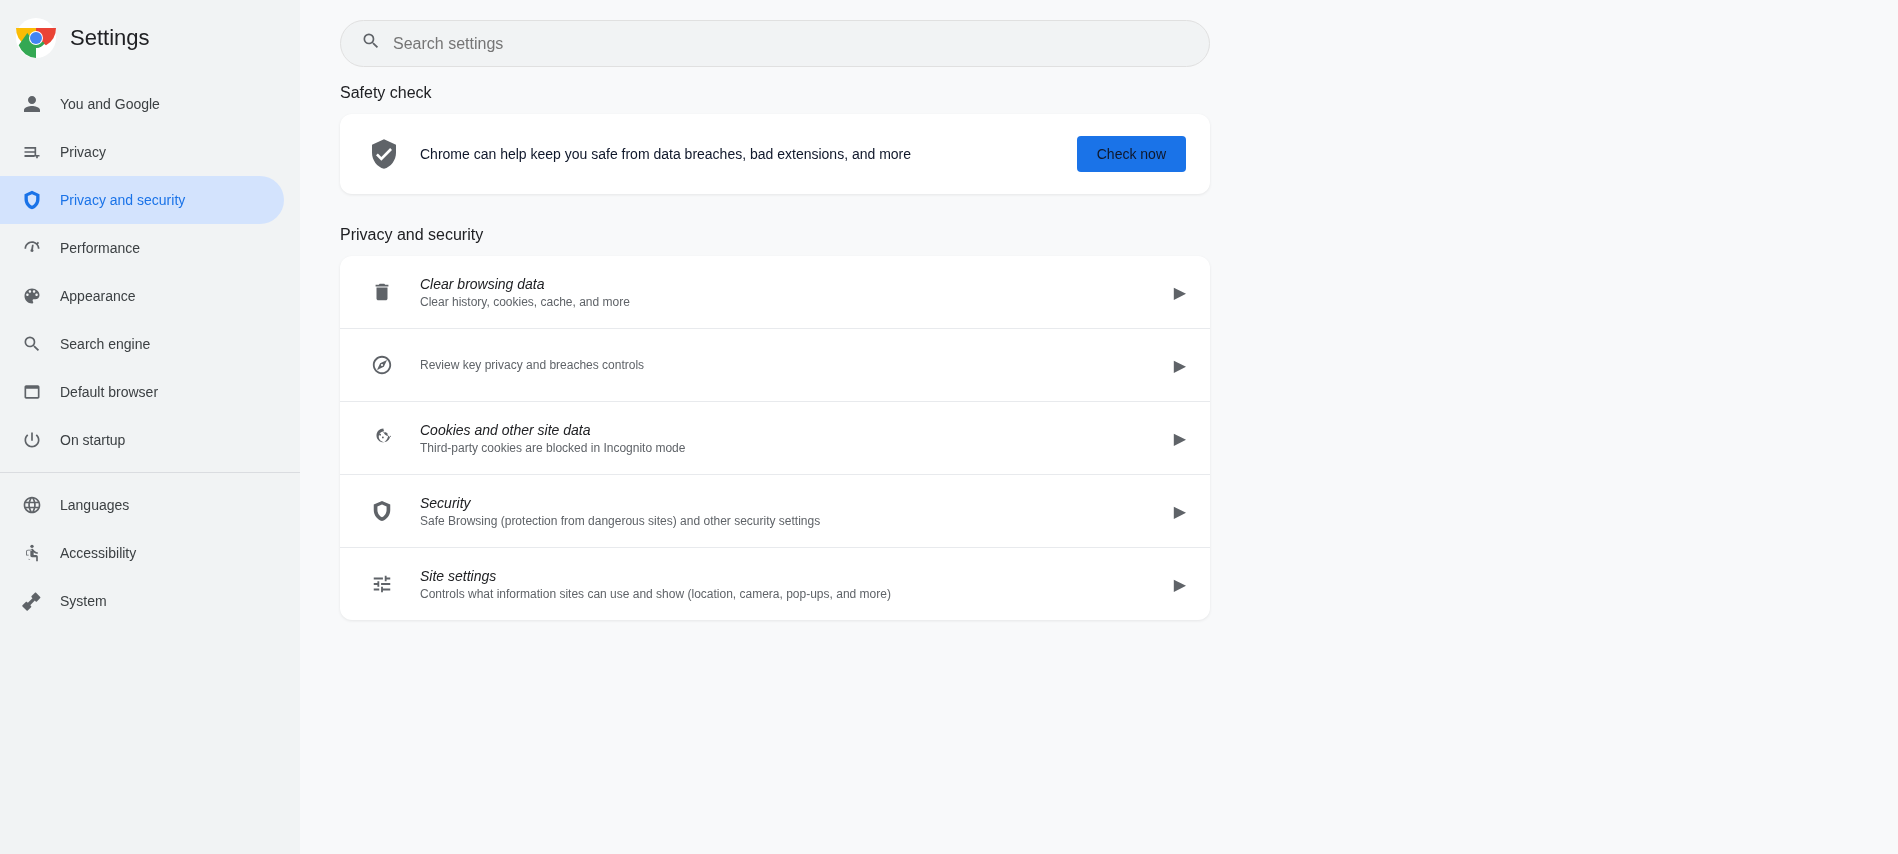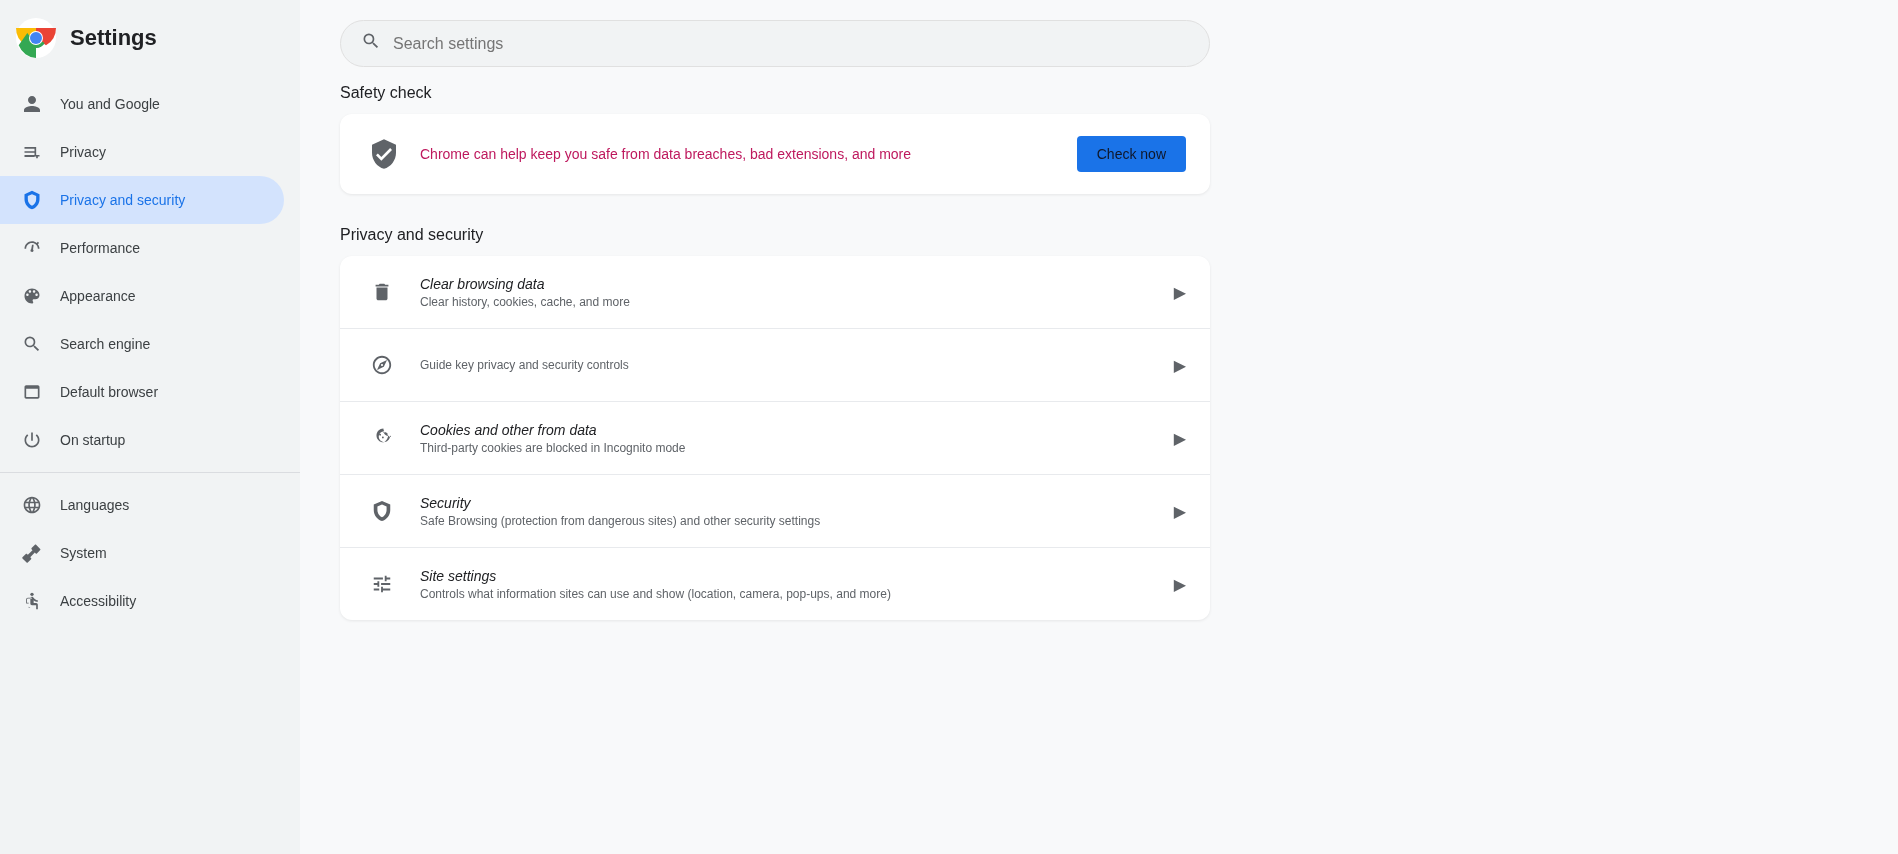--- a/index.html
+++ b/index.html
@@ -33,21 +33,21 @@
       gap: 14px;
       padding: 18px 20px 18px 16px;
     }
     .chrome-logo {
       width: 40px;
       height: 40px;
       flex-shrink: 0;
     }
     .sidebar-title {
       font-size: 22px;
-      font-weight: 700;
+      font-weight: 400;
       color: #202124;
     }
 
     .sidebar-nav {
       list-style: none;
       padding: 4px 0;
     }
     .nav-item {
       display: flex;
       align-items: center;
@@ -146,21 +146,21 @@
       width: 40px;
       height: 40px;
       display: flex;
       align-items: center;
       justify-content: center;
       flex-shrink: 0;
     }
     .safety-text {
       flex: 1;
       font-size: 14px;
-      color: #be185d;
+      color: #0f172a;
     }
     .check-now-btn {
       background: #1a73e8;
       color: #0f172a;
       border: none;
       border-radius: 4px;
       padding: 10px 20px;
       font-size: 14px;
       font-weight: 500;
       cursor: pointer;
@@ -316,34 +316,34 @@
             <path d="M11.99 2C6.47 2 2 6.48 2 12s4.47 10 9.99 10C17.52 22 22 17.52 22 12S17.52 2 11.99 2zm6.93 6h-2.95c-.32-1.25-.78-2.45-1.38-3.56 1.84.63 3.37 1.91 4.33 3.56zM12 4.04c.83 1.2 1.48 2.53 1.91 3.96h-3.82c.43-1.43 1.08-2.76 1.91-3.96zM4.26 14C4.1 13.36 4 12.69 4 12s.1-1.36.26-2h3.38c-.08.66-.14 1.32-.14 2s.06 1.34.14 2H4.26zm.82 2h2.95c.32 1.25.78 2.45 1.38 3.56-1.84-.63-3.37-1.9-4.33-3.56zm2.95-8H5.08c.96-1.66 2.49-2.93 4.33-3.56C8.81 5.55 8.35 6.75 8.03 8zM12 19.96c-.83-1.2-1.48-2.53-1.91-3.96h3.82c-.43 1.43-1.08 2.76-1.91 3.96zM14.34 14H9.66c-.09-.66-.16-1.32-.16-2s.07-1.35.16-2h4.68c.09.65.16 1.32.16 2s-.07 1.34-.16 2zm.25 5.56c.6-1.11 1.06-2.31 1.38-3.56h2.95c-.96 1.65-2.49 2.93-4.33 3.56zM16.36 14c.08-.66.14-1.32.14-2s-.06-1.34-.14-2h3.38c.16.64.26 1.31.26 2s-.1 1.36-.26 2h-3.38z"></path>
           </svg>
       </span>
       <span>Languages</span>
     </li>
 
 
     <li class="nav-item">
       <span class="nav-icon">
         <svg width="20" height="20" viewBox="0 0 24 24" fill="currentColor">
-            <path d="M15.5 2.1L11.51 6.1c-.39.39-.39 1.02 0 1.41l1.06 1.06-5.55 5.55-1.06-1.06c-.39-.39-1.02-.39-1.41 0L.56 17.05c-.39.39-.39 1.02 0 1.41l4.95 4.95c.39.39 1.02.39 1.41 0l3.99-3.99c.39-.39.39-1.02 0-1.41l-1.06-1.06 5.55-5.55 1.06 1.06c.39.39 1.02.39 1.41 0l3.99-3.99c.39-.39.39-1.02 0-1.41L16.91 2.1c-.38-.39-1.01-.39-1.41 0z"></path>
-          </svg>
-      </span>
-      <span>System</span>
-    </li>
-
-    <li class="nav-item">
-      <span class="nav-icon">
-        <svg width="20" height="20" viewBox="0 0 24 24" fill="currentColor">
             <circle cx="12" cy="4" r="2"></circle>
             <path d="M19 13v-2c-1.54.02-3.09-.75-4.07-1.83l-1.29-1.43c-.17-.19-.38-.34-.61-.45-.01 0-.01-.01-.02-.01H13c-.35-.2-.75-.3-1.19-.26C10.76 7.11 10 8.04 10 9.09V15c0 1.1.9 2 2 2h5v5h2v-5.5c0-1.1-.9-2-2-2h-3v-3.45c1.29 1.07 3.25 1.94 5 1.95zm-9 7H8v-5H5v-5c0-1.1.9-2 2-2h4c.4 0 .77.12 1.08.31-.18.16-.36.33-.51.52l-.59.66c-.34-.3-.77-.49-1.25-.49H7c-.55 0-1 .45-1 1v4h2v5z"></path>
           </svg>
       </span>
       <span>Accessibility</span>
+    </li>
+
+    <li class="nav-item">
+      <span class="nav-icon">
+        <svg width="20" height="20" viewBox="0 0 24 24" fill="currentColor">
+            <path d="M15.5 2.1L11.51 6.1c-.39.39-.39 1.02 0 1.41l1.06 1.06-5.55 5.55-1.06-1.06c-.39-.39-1.02-.39-1.41 0L.56 17.05c-.39.39-.39 1.02 0 1.41l4.95 4.95c.39.39 1.02.39 1.41 0l3.99-3.99c.39-.39.39-1.02 0-1.41l-1.06-1.06 5.55-5.55 1.06 1.06c.39.39 1.02.39 1.41 0l3.99-3.99c.39-.39.39-1.02 0-1.41L16.91 2.1c-.38-.39-1.01-.39-1.41 0z"></path>
+          </svg>
+      </span>
+      <span>System</span>
     </li>
   </ul>
 </div>
 
 <div class="main">
 
   <div class="search-bar-wrap">
     <div class="search-bar">
       <span class="search-icon-svg">
         <svg width="20" height="20" viewBox="0 0 24 24" fill="#5f6368">
@@ -384,33 +384,33 @@
         <div class="settings-item-arrow">▶</div>
       </div>
 
       <div class="settings-item">
         <div class="settings-item-icon">
           <svg width="22" height="22" viewBox="0 0 24 24" fill="#5f6368">
               <path d="M12 2C6.48 2 2 6.48 2 12s4.48 10 10 10 10-4.48 10-10S17.52 2 12 2zm0 18c-4.41 0-8-3.59-8-8s3.59-8 8-8 8 3.59 8 8-3.59 8-8 8zm-5.5-2.5l7.51-3.49L17.5 6.5 9.99 9.99 6.5 17.5zm5.5-6.6c.61 0 1.1.49 1.1 1.1s-.49 1.1-1.1 1.1-1.1-.49-1.1-1.1.49-1.1 1.1-1.1z"></path>
             </svg>
         </div>
         <div class="settings-item-text">
-          <div class="settings-item-desc">Guide key privacy and security controls</div>
+          <div class="settings-item-desc">Review key privacy and breaches controls</div>
         </div>
         <div class="settings-item-arrow">▶</div>
       </div>
 
       <div class="settings-item">
         <div class="settings-item-icon">
           <svg width="22" height="22" viewBox="0 0 24 24" fill="#5f6368">
               <path d="M21.95 10.99c-1.19.03-2.31-.49-3.07-1.32-.76-.82-1.12-1.94-.98-3.12-2.47-.22-4.41-2.26-4.41-4.8-4.16.01-7.49 3.35-7.49 7.49 0 4.14 3.35 7.5 7.5 7.5 3.99 0 7.26-3.13 7.49-7.07-.02-.22-.04-.45-.04-.68zm-7.5 5.5c-3.31 0-6-2.69-6-6 0-2.93 2.12-5.38 4.94-5.86.43 2.69 2.55 4.81 5.23 5.24-.47 3.7-3.66 6.62-4.17 6.62zm-1.5-4c-.55 0-1-.45-1-1s.45-1 1-1 1 .45 1 1-.45 1-1 1zm-3-3c-.55 0-1-.45-1-1s.45-1 1-1 1 .45 1 1-.45 1-1 1zm4-3c-.55 0-1-.45-1-1s.45-1 1-1 1 .45 1 1-.45 1-1 1z"></path>
             </svg>
         </div>
         <div class="settings-item-text">
-          <div class="settings-item-title">Cookies and other from data</div>
+          <div class="settings-item-title">Cookies and other site data</div>
           <div class="settings-item-desc">Third-party cookies are blocked in Incognito mode</div>
         </div>
         <div class="settings-item-arrow">▶</div>
       </div>
 
       <div class="settings-item">
         <div class="settings-item-icon">
           <svg width="22" height="22" viewBox="0 0 24 24" fill="#5f6368">
               <path d="M12 1L3 5v6c0 5.55 3.84 10.74 9 12 5.16-1.26 9-6.45 9-12V5l-9-4zm0 4l5 2.18V11c0 3.5-2.33 6.79-5 7.93C9.33 17.79 7 14.5 7 11V7.18L12 5z"></path>
             </svg>

